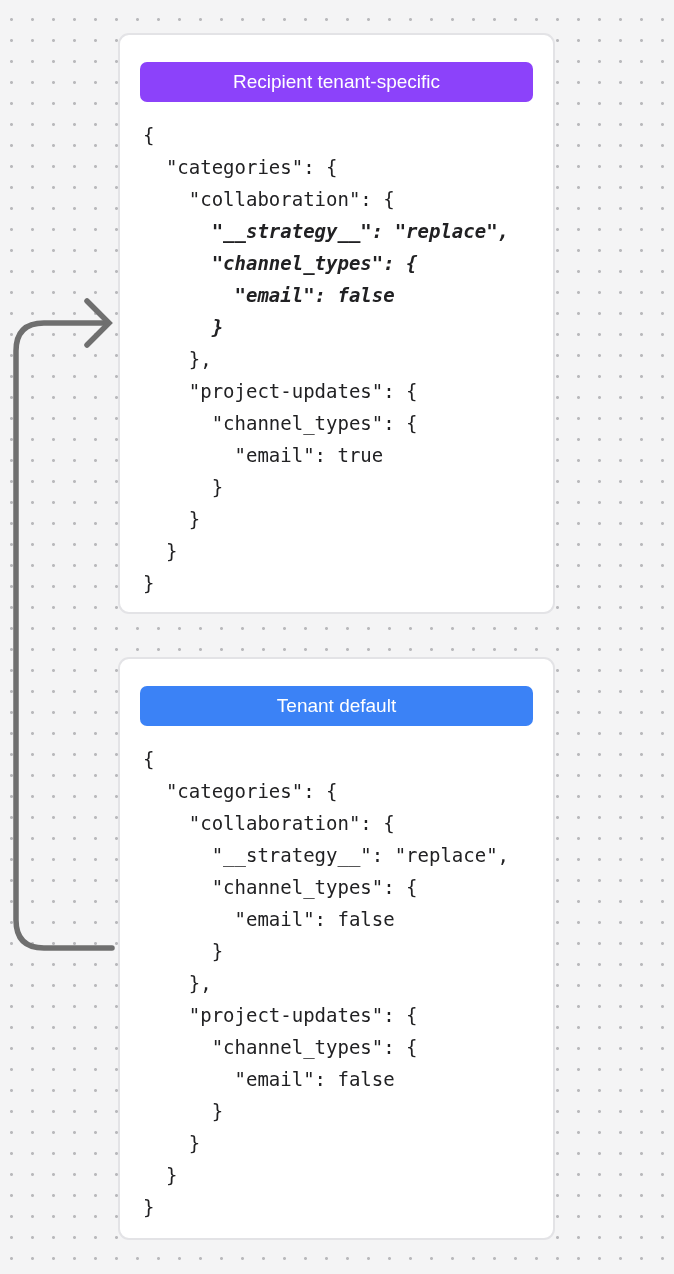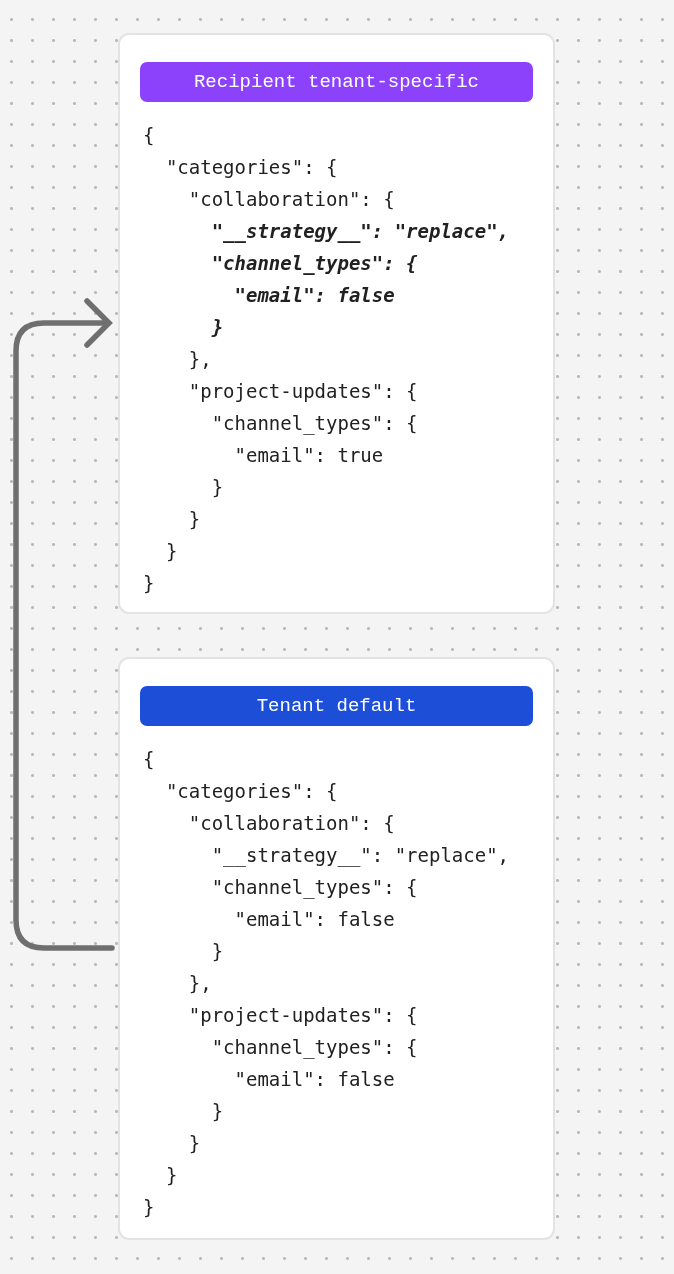--- a/index.html
+++ b/index.html
@@ -36,21 +36,21 @@
   .card-default   { top: 657px; height: 583px; }
 
   .badge {
     margin: 27px 20px 0 20px;
     height: 40px;
     border-radius: 7px;
     display: flex;
     align-items: center;
     justify-content: center;
     color: #ffffff;
-    font-family: Liberation Mono, monospace;
+    font-family: Liberation Sans, sans-serif;
     font-size: 19px;
     font-weight: 500;
     letter-spacing: 0px;
   }
 
   .code {
     margin: 0;
     padding: 17px 0 0 23px;
     font-family: "DejaVu Sans Mono", monospace;
     font-size: 19px;
@@ -73,17 +73,17 @@
     <path d="M 112 948 L 44 948 Q 16 948 16 920 L 16 351 Q 16 323 44 323 L 105 323" fill="none" stroke="#6f6f6f" stroke-width="5.5" stroke-linecap="round"></path>
     <path d="M 87 301 L 109 323 L 87 345" fill="none" stroke="#6f6f6f" stroke-width="5.5" stroke-linecap="round" stroke-linejoin="miter"></path>
   </svg>
 
   <div class="card card-recipient">
     <div class="badge" style="background: rgb(140, 66, 250);">Recipient tenant-specific</div>
     <pre class="code"><div class="code-line">{</div><div class="code-line">  "categories": {</div><div class="code-line">    "collaboration": {</div><div class="code-line em">      "__strategy__": "replace",</div><div class="code-line em">      "channel_types": {</div><div class="code-line em">        "email": false</div><div class="code-line em">      }</div><div class="code-line">    },</div><div class="code-line">    "project-updates": {</div><div class="code-line">      "channel_types": {</div><div class="code-line">        "email": true</div><div class="code-line">      }</div><div class="code-line">    }</div><div class="code-line">  }</div><div class="code-line">}</div></pre>
   </div>
 
   <div class="card card-default">
-    <div class="badge" style="background: #1d4ed8;">Tenant default</div>
+    <div class="badge" style="background: #3b82f6;">Tenant default</div>
     <pre class="code"><div class="code-line">{</div><div class="code-line">  "categories": {</div><div class="code-line">    "collaboration": {</div><div class="code-line">      "__strategy__": "replace",</div><div class="code-line">      "channel_types": {</div><div class="code-line">        "email": false</div><div class="code-line">      }</div><div class="code-line">    },</div><div class="code-line">    "project-updates": {</div><div class="code-line">      "channel_types": {</div><div class="code-line">        "email": false</div><div class="code-line">      }</div><div class="code-line">    }</div><div class="code-line">  }</div><div class="code-line">}</div></pre>
   </div>
 
 </div>
 
 </body></html>

